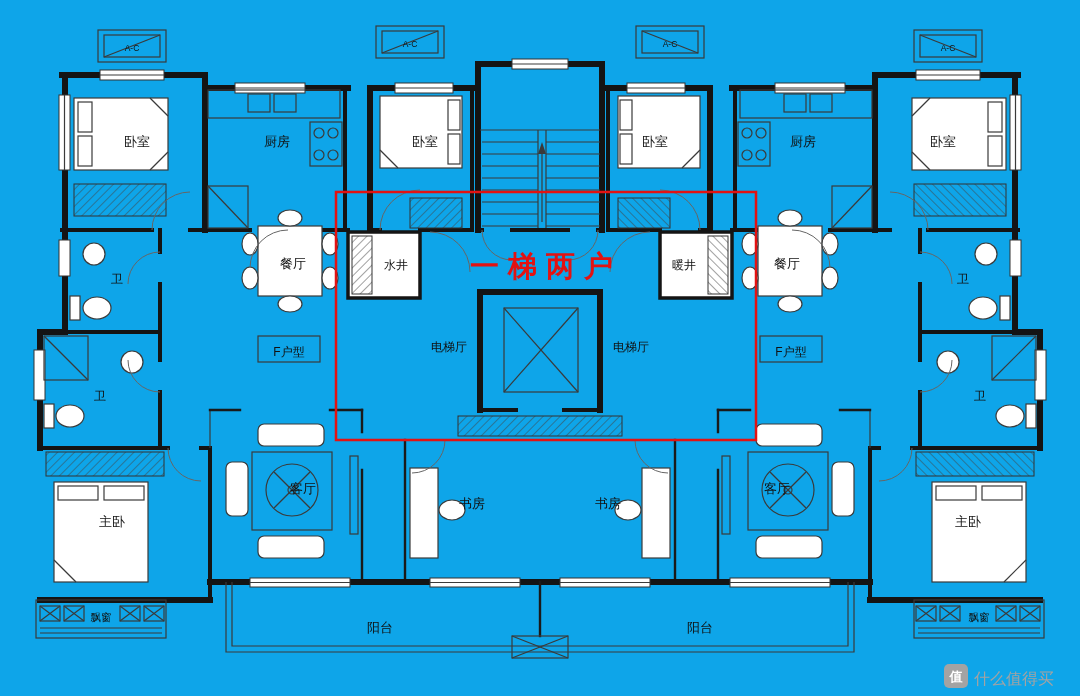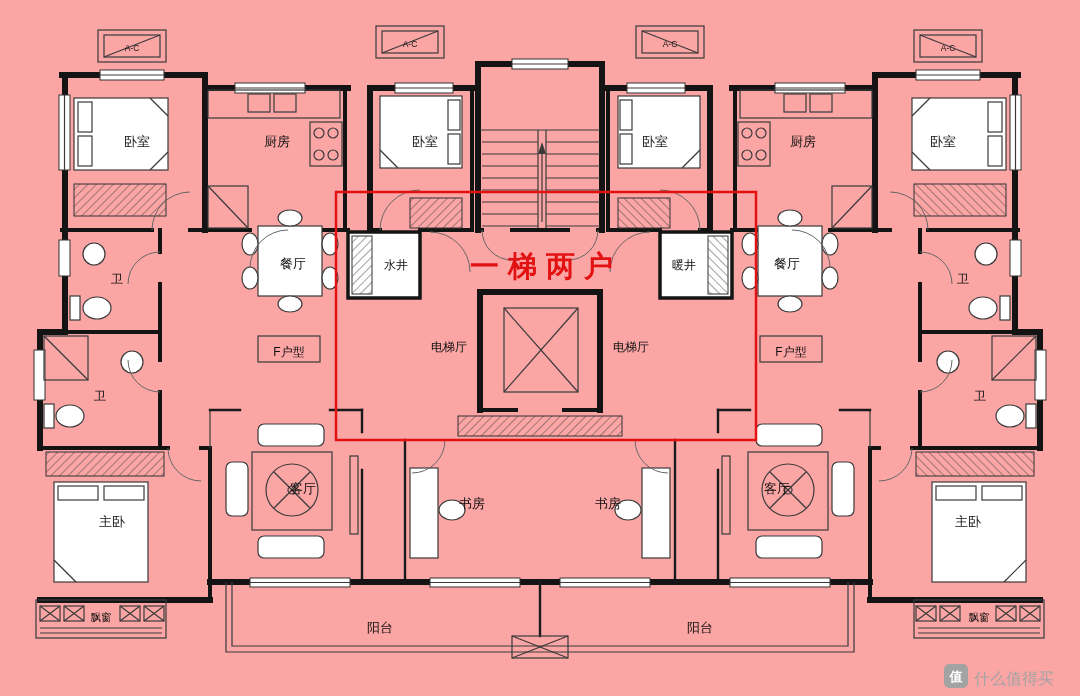--- a/index.html
+++ b/index.html
@@ -1,16 +1,16 @@
 <!DOCTYPE html>
 <html><head>
 <meta charset="utf-8">
 <style>
   html,body{margin:0;padding:0;background:#ffffff;}
-  .stage{position:relative;width:1080px;height:696px;background:#fca5a5;overflow:hidden;
+  .stage{position:relative;width:1080px;height:696px;background:#0ea5e9;overflow:hidden;
          font-family:"Liberation Sans",sans-serif;}
   svg{display:block}
   .wall{stroke:#141414;stroke-width:6;fill:none;stroke-linecap:square}
   .wmid{stroke:#141414;stroke-width:4;fill:none;stroke-linecap:square}
   .wthin{stroke:#1a1a1a;stroke-width:2.4;fill:none;stroke-linecap:square}
   .thin{stroke:#3a3a3a;stroke-width:1.2;fill:none}
   .furn{stroke:#3a3a3a;stroke-width:1.2;fill:#ffffff}
   .win{stroke:#333;stroke-width:1;fill:#ffffff}
   .arc{stroke:#666;stroke-width:1;fill:none}
   .hatchfill{fill:url(#hatch);stroke:#333;stroke-width:1}

